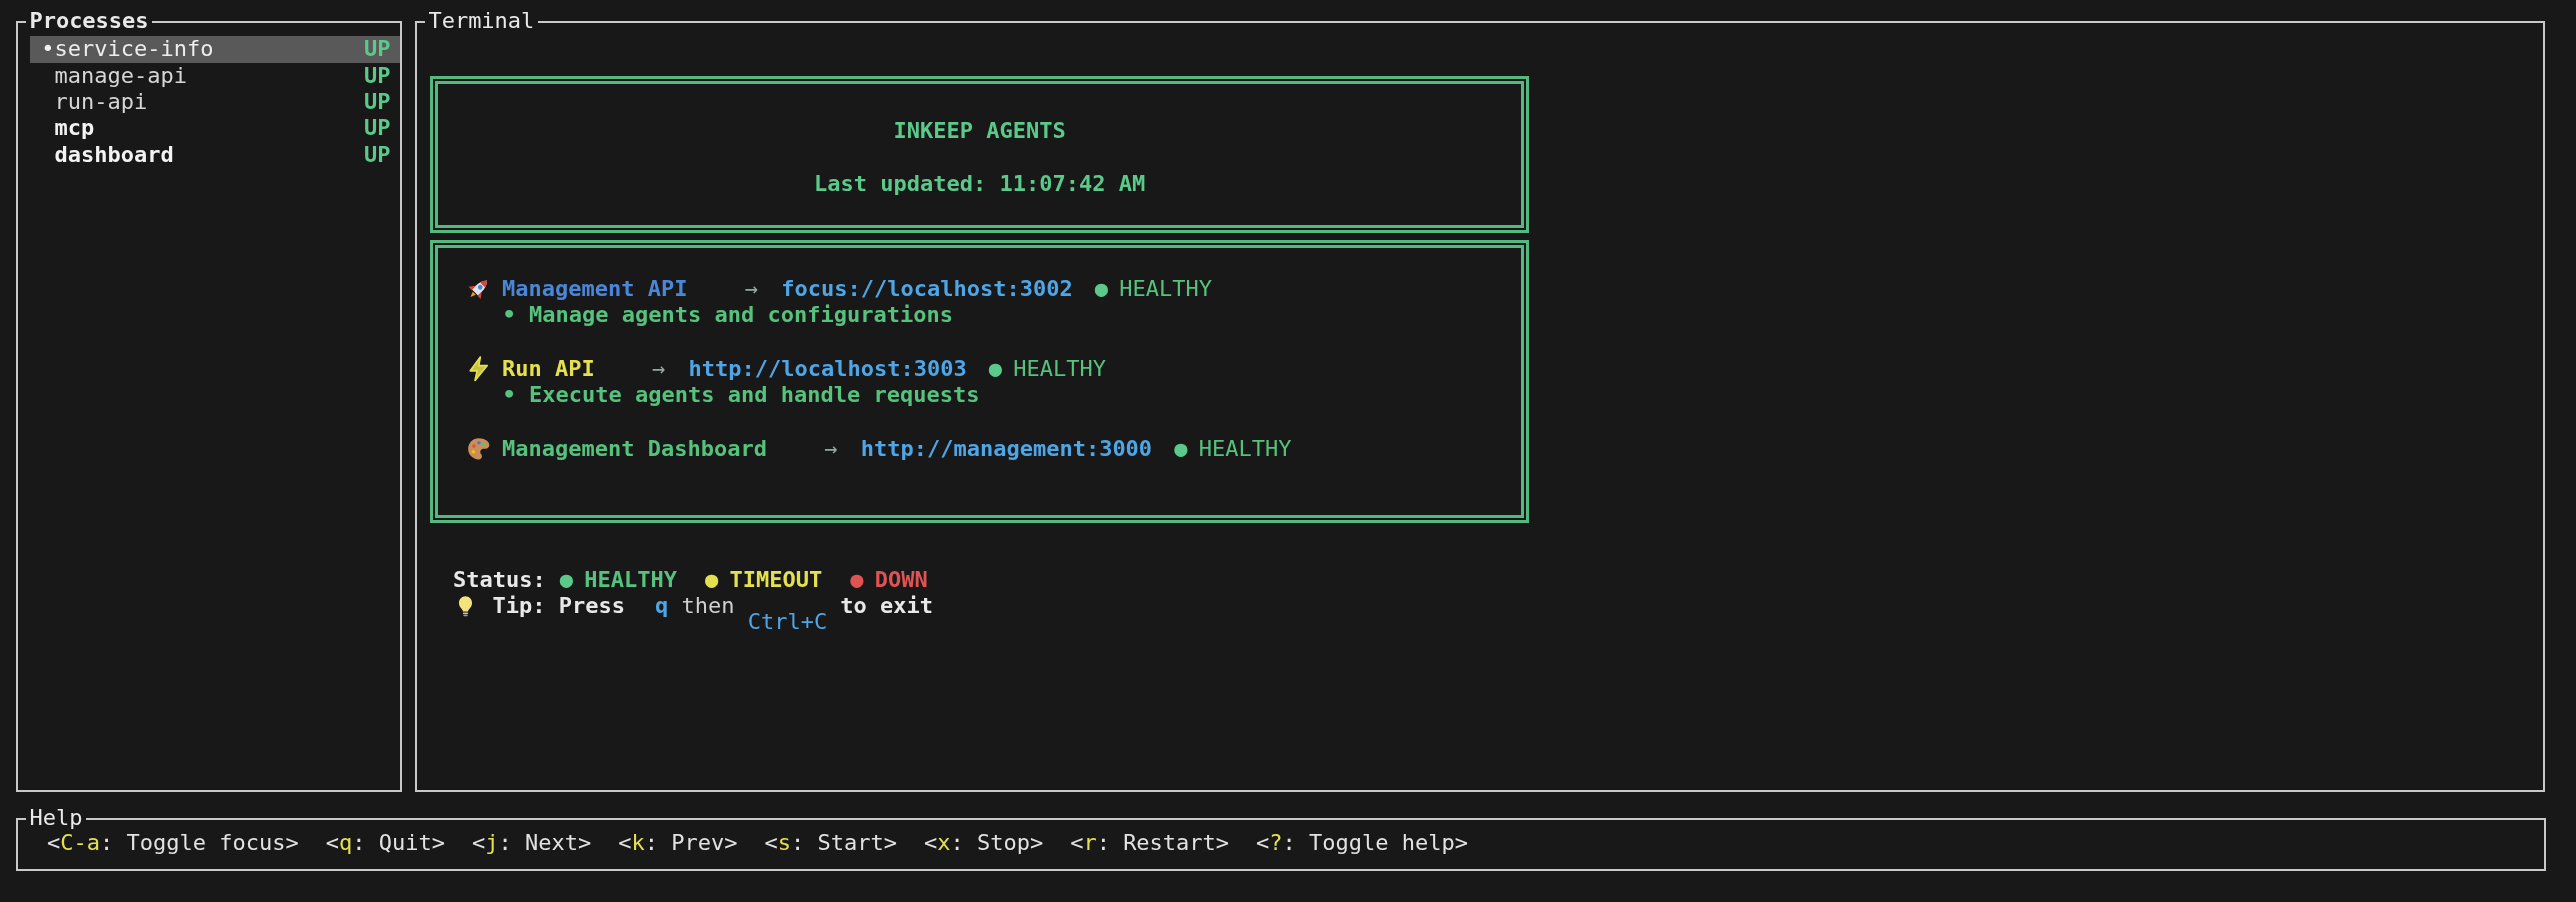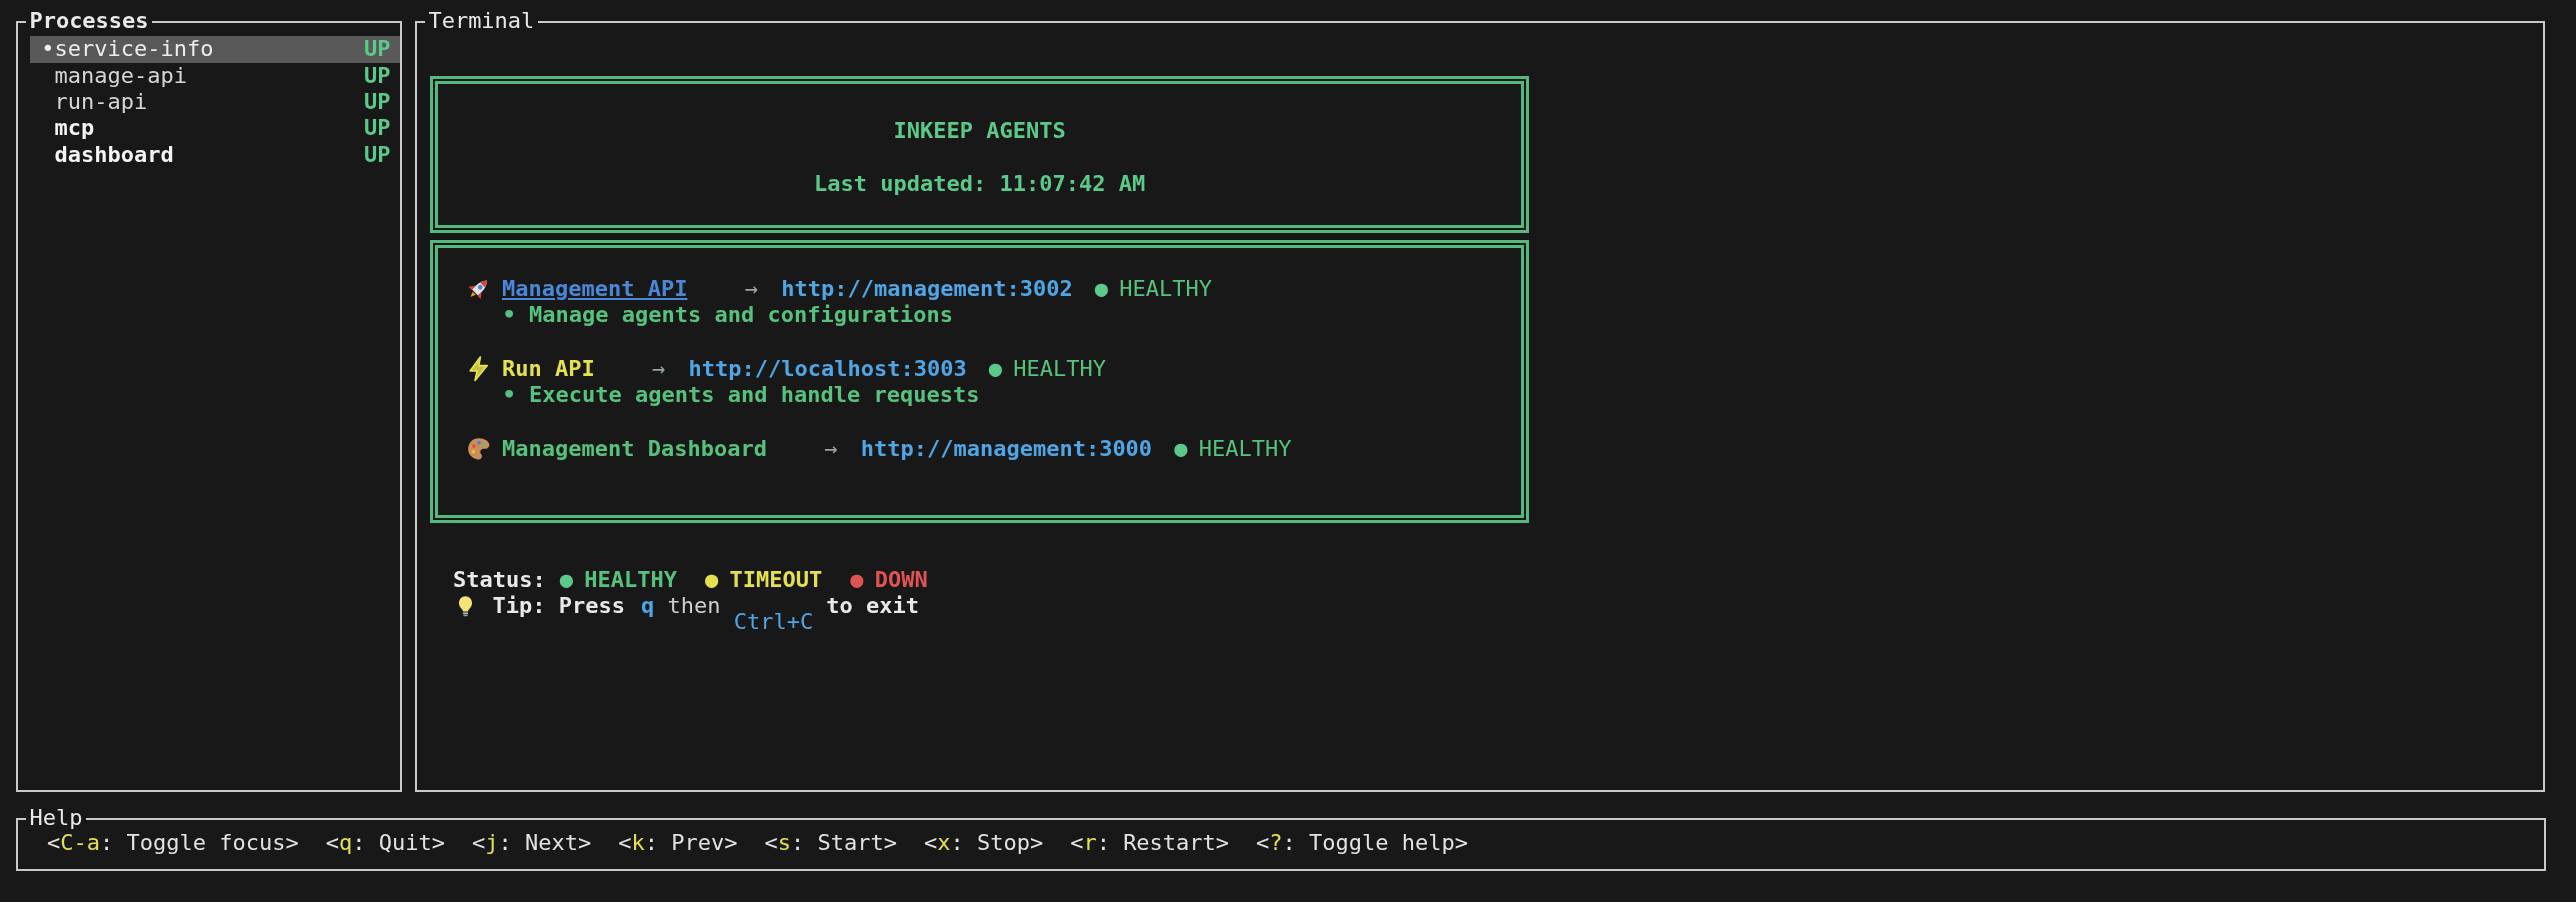--- a/index.html
+++ b/index.html
@@ -45,21 +45,21 @@
   .greenbox{position:absolute;left:13.2px;width:1099px;border:8.5px double var(--green-border);background:var(--bg);}
   .banner-box{top:53px;height:157px;text-align:center;padding-top:34px;}
   .banner-title{color:var(--green);font-weight:bold;margin-bottom:27px;white-space:pre;}
   .banner-updated{color:var(--green);font-weight:bold;white-space:pre;}
   .services-box{top:217px;height:283px;padding:28px 0 0 26.4px;}
   .svc{margin-bottom:27px;}
   .svc-line1{display:flex;align-items:center;height:26.4px;}
   .svc-icon{display:inline-flex;width:28px;height:26.4px;align-items:center;justify-content:center;margin-right:9.4px;}
   .svc-icon svg{width:25.5px;height:25.5px;}
   .svc-name{font-weight:bold;white-space:pre;}
-  .c-blue{color:var(--blue);text-decoration:underline;}
+  .c-blue{color:var(--blue);}
   .c-yellow{color:var(--yellow);}
   .c-green{color:var(--green-text);}
   .svc-arrow{color:var(--arrow);margin-left:57px;white-space:pre;}
   .svc-url{color:var(--url-blue);font-weight:bold;margin-left:23.6px;white-space:pre;}
   .svc-dot{color:var(--green);margin-left:22px;white-space:pre;}
   .svc-status{color:var(--green-text);margin-left:11.3px;white-space:pre;}
   .svc-desc{height:26.4px;padding-left:38px;color:var(--green-text);font-weight:bold;white-space:pre;}
 
   .legend{position:absolute;left:36px;top:544px;display:flex;align-items:center;height:26.4px;}
   .legend-label{color:var(--title-fg);font-weight:bold;margin-right:14px;white-space:pre;}
@@ -70,21 +70,21 @@
   .dot-yellow{color:var(--yellow);}
   .dot-red{color:var(--red);}
   .txt-green{color:var(--green-text);}
   .txt-yellow{color:var(--yellow);}
   .txt-red{color:var(--red);}
 
   .tip{position:absolute;left:36px;top:570px;display:flex;align-items:center;height:26.4px;}
   .tip-icon{display:inline-flex;width:24.6px;height:26.4px;align-items:center;justify-content:center;margin-right:15px;}
   .tip-icon svg{width:23px;height:24.6px;}
   .tip span{white-space:pre;}
-  .tip-strong{color:#e8e8e8;font-weight:bold;margin-right:16px;}
+  .tip-strong{color:#e8e8e8;font-weight:bold;margin-right:30px;}
   .tip-key{color:var(--url-blue);font-weight:bold;margin-right:13.2px;}
   .tip-dim{color:var(--dim-fg);margin-right:13.2px;}
   .tip-keycombo{color:var(--url-blue);margin-right:13.2px;margin-top:32px;}
   .tip-strong.last{margin-right:0;}
 
   
   .help{left:16px;top:818px;width:2530px;height:53px;}
   .help-line{padding:10.4px 0 0 17px;display:flex;}
   .shortcut{margin-right:27px;display:inline-block;}
   .shortcut span{white-space:pre;}
@@ -146,21 +146,21 @@
                   <path d="M12 1 C13.8 2.8 14.8 5 15.3 7 L8.7 7 C9.2 5 10.2 2.8 12 1 Z" fill="#d64541"></path>
                   <circle cx="12" cy="10" r="2.2" fill="#4a87d9"></circle>
                   <path d="M8 12 L4 17.5 L8 17.5 Z" fill="#d64541"></path>
                   <path d="M16 12 L20 17.5 L16 17.5 Z" fill="#d64541"></path>
                   <path d="M10 18 L14 18 L12 23 Z" fill="#f39c12"></path>
                 </g>
               </svg>
           </span>
           <span class="svc-name c-blue">Management API</span>
           <span class="svc-arrow">→</span>
-          <span class="svc-url">http://management:3002</span>
+          <span class="svc-url">focus://localhost:3002</span>
           <span class="svc-dot">●</span>
           <span class="svc-status">HEALTHY</span>
         </div>
         <div class="svc-desc">• Manage agents and configurations</div>
       </div>
 
       <div class="svc">
         <div class="svc-line1">
           <span class="svc-icon">
             <svg viewBox="0 0 24 24">

